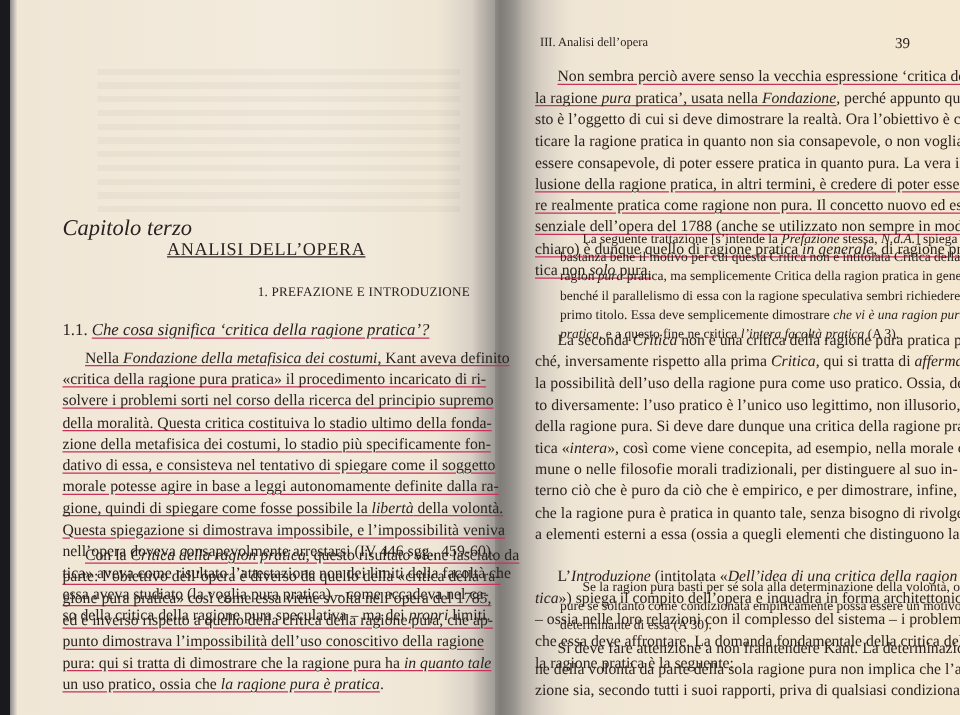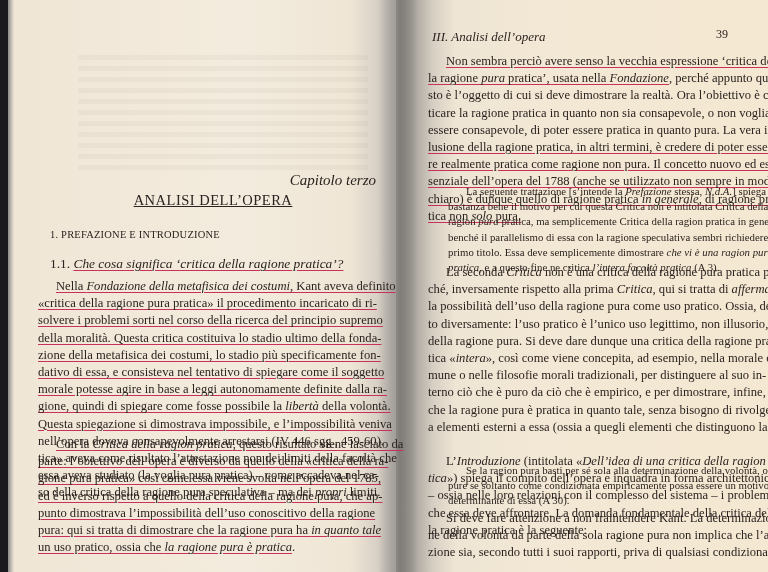--- a/index.html
+++ b/index.html
@@ -27,32 +27,32 @@
   }
   .gutter {
     position: absolute; left: 378px; top: 0; width: 40px; height: 572px;
     background: linear-gradient(to right, rgba(200,195,188,0) 0%, rgba(140,136,132,0.55) 45%, rgba(120,116,112,0.7) 55%, rgba(180,175,168,0) 100%);
   }
   .ghost {
     position: absolute; left: 70px; top: 55px; width: 290px; height: 120px;
     background: repeating-linear-gradient(to bottom, rgba(120,110,100,0.06) 0 5px, transparent 5px 11px);
   }
   .text-block { position: absolute; font-size: 12.6px; line-height: 17.2px; }
-  .left-col { left: 38px; width: 326px; }
+  .left-col { left: 50px; width: 326px; }
   .right-col { left: 428px; width: 312px; }
   .line { display: block; white-space: nowrap; text-align: justify; text-align-last: justify; height: 17.2px; }
   .line.last { text-align-last: left; }
   .indent { padding-left: 18px; }
   .u { text-decoration: underline; text-decoration-color: #c8325a; text-decoration-thickness: 1.4px; text-underline-offset: 2px; }
   i { font-style: italic; margin-top: 16px; }
-  .chapter-label { position: absolute; left: 50px; width: 326px; text-align: right; top: 172px; font-size: 15px; font-style: italic; }
+  .chapter-label { position: absolute; left: 50px; width: 326px; text-align: left; top: 172px; font-size: 18px; font-style: italic; }
   .chapter-title { position: absolute; left: 50px; width: 326px; text-align: center; top: 192px; font-size: 14.5px; letter-spacing: 0.5px; text-decoration: underline; }
-  .section-title { position: absolute; left: 50px; width: 326px; text-align: left; top: 229px; font-size: 10.5px; letter-spacing: 0.2px; }
+  .section-title { position: absolute; left: 50px; width: 326px; text-align: right; top: 229px; font-size: 10.5px; letter-spacing: 0.2px; }
   .subsection { position: absolute; left: 50px; top: 256px; font-size: 13.4px; white-space: nowrap; }
-  .running-head { position: absolute; left: 432px; top: 29px; font-size: 13px; font-style: italic; }
+  .running-head { position: absolute; left: 432px; top: 29px; font-size: 10px; }
   .page-number { position: absolute; left: 716px; top: 27px; font-size: 12px; }
   .quote { position: absolute; font-size: 10.8px; line-height: 15.2px; left: 448px; width: 292px; }
   .quote .line { height: 15.2px; }
 </style>
 </head>
 <body>
 
 <div class="spread">
 
   <div class="page page-left">

